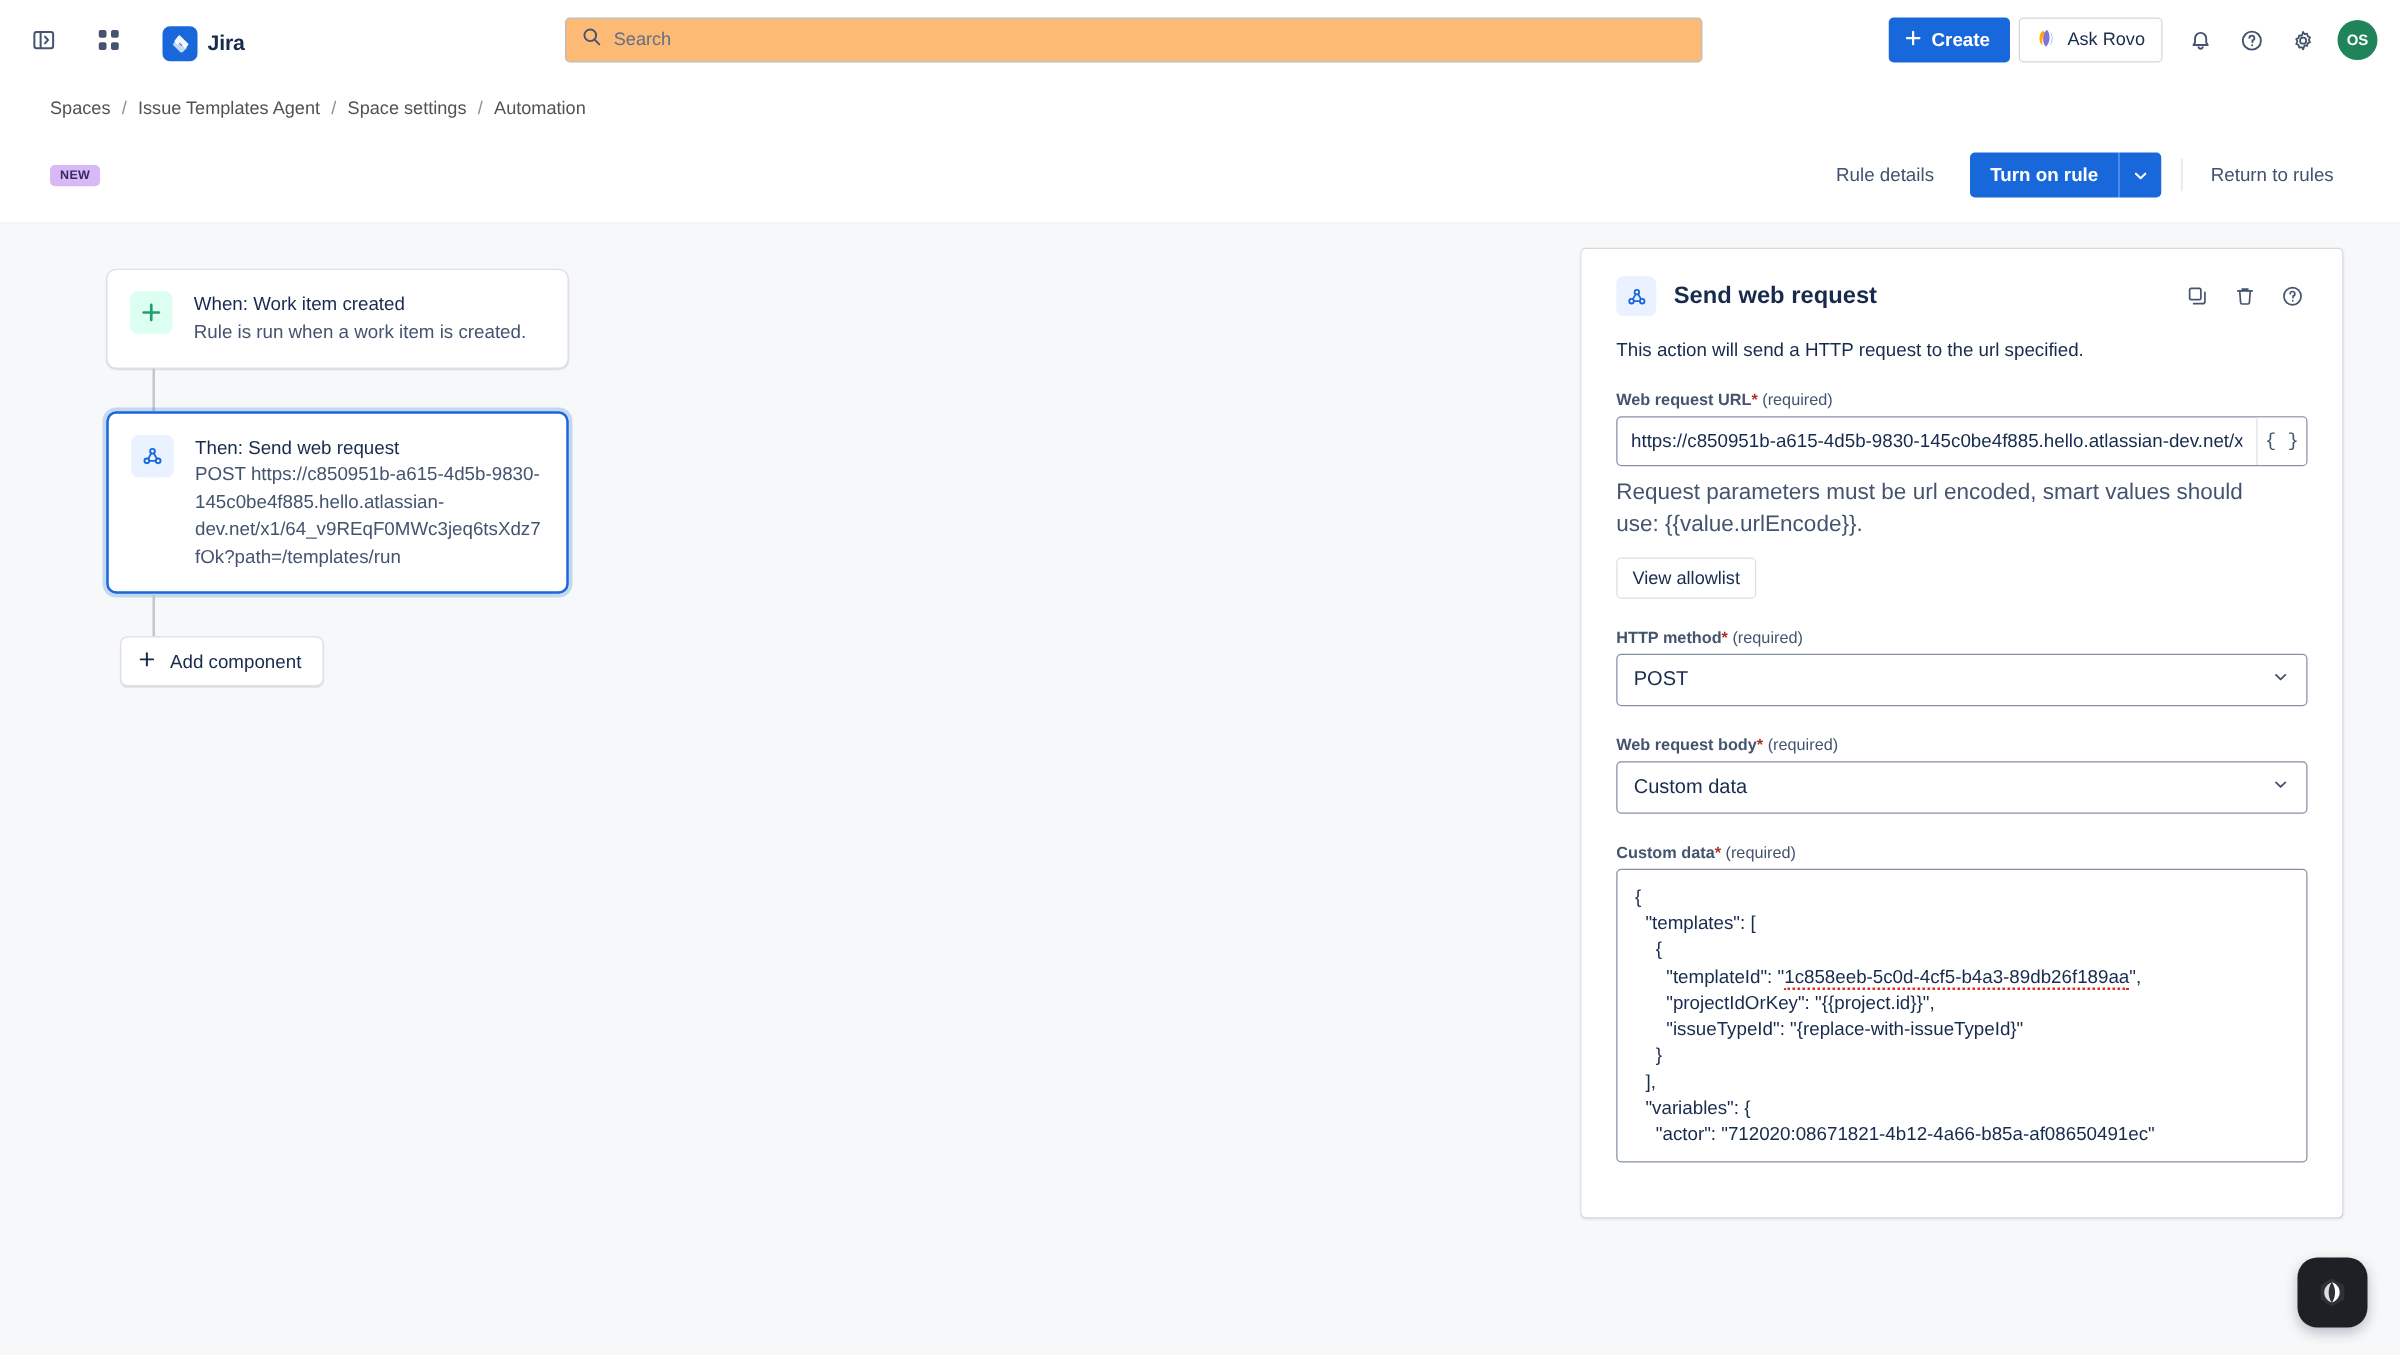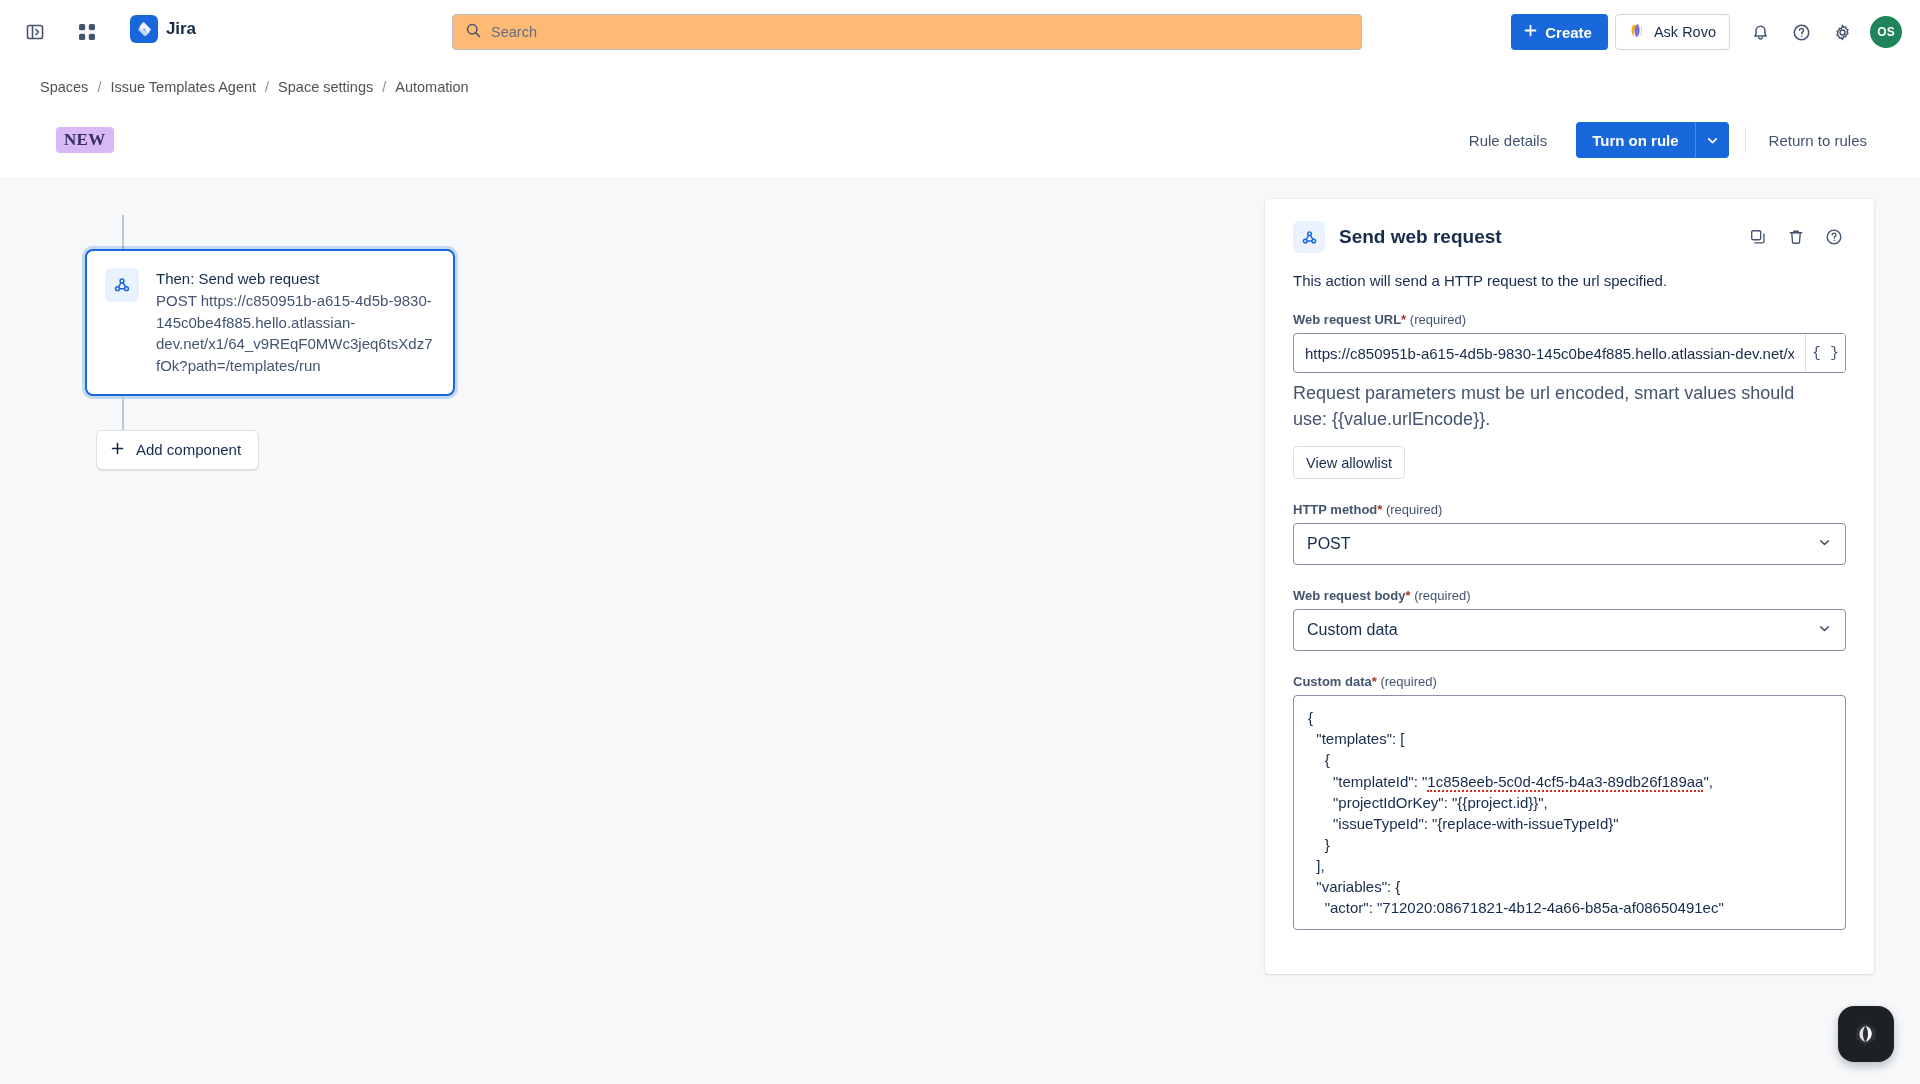--- a/index.html
+++ b/index.html
@@ -12,21 +12,21 @@
   }
 
   
   .topnav {
     height: 64px; width: 100%;
     display: flex; align-items: center;
     padding: 0 18px;
     background: #fff;
     position: relative;
   }
-  .nav-left { display: flex; align-items: flex-start; gap: 18px; }
+  .nav-left { display: flex; align-items: flex-end; gap: 18px; }
   .icon-btn {
     width: 34px; height: 34px;
     display: flex; align-items: center; justify-content: center;
     border-radius: 4px; cursor: pointer; color: #44546F;
   }
   .jira-brand { display: flex; align-items: center; gap: 8px; margin-left: 8px; }
   .jira-logo {
     width: 28px; height: 28px; border-radius: 6px;
     background: #1868DB;
     display: flex; align-items: center; justify-content: center;
@@ -78,23 +78,23 @@
   .breadcrumb a { color: #505258; text-decoration: none; cursor: pointer; }
   .breadcrumb .sep { color: #8C8F97; }
 
   
   .title-row {
     display: flex; align-items: center;
     padding: 12px 40px 20px 40px;
   }
   .page-title { font-size: 29px; font-weight: 700; color: #16181D; letter-spacing: -0.4px;}
   .new-badge {
-    margin-left: 16px; background: #D8B8F5; color: #352C63;
-    font-size: 17px; font-weight: 700; letter-spacing: 0.3px;
-    padding: 3px 8px; border-radius: 4px; font-family: Liberation Serif, serif;
+    background: #D8B8F5; color: #352C63;
+    font-size: 10px; font-weight: 700; letter-spacing: 0.3px;
+    padding: 3px 8px; border-radius: 4px;
   }
   .title-actions { margin-left: auto; display: flex; align-items: center; gap: 0; }
   .plain-btn {
     height: 36px; padding: 0 13px; border: none; background: transparent;
     font-size: 15px; color: #42526E; cursor: pointer; border-radius: 4px;
     font-family: "Liberation Sans", sans-serif;
   }
   .split-btn { display: flex; margin: 0 16px; }
   .split-main {
     height: 36px; background: #1868DB; color: #fff; border: none;
@@ -345,20 +345,32 @@
     </div>
     <div class="vdivider"></div>
     <button class="plain-btn">Return to rules</button>
   </div>
 </div>
 
 <div class="body-wrap">
 
   <div class="canvas">
 
+    <div class="node">
+      <div class="node-icon trigger">
+        <svg width="18" height="18" viewBox="0 0 16 16" stroke="currentColor" stroke-width="1.9" stroke-linecap="round">
+          <line x1="8" y1="2.6" x2="8" y2="13.4"></line>
+            <line x1="2.6" y1="8" x2="13.4" y2="8"></line>
+        </svg>
+      </div>
+      <div>
+        <div class="node-title">When: Work item created</div>
+        <div class="node-sub">Rule is run when a work item is created.</div>
+      </div>
+    </div>
 
     <div class="connector"></div>
 
     <div class="node selected">
       <div class="node-icon action">
         <svg width="20" height="20" viewBox="0 0 24 24" fill="none" stroke="currentColor" stroke-width="1.8" stroke-linecap="round" stroke-linejoin="round">
           <circle cx="12" cy="7.2" r="2.3"></circle>
           <circle cx="6.6" cy="16.4" r="2.3"></circle>
           <circle cx="17.4" cy="16.4" r="2.3"></circle>
           <path d="M10.8 9.2 L8 14.3"></path>

